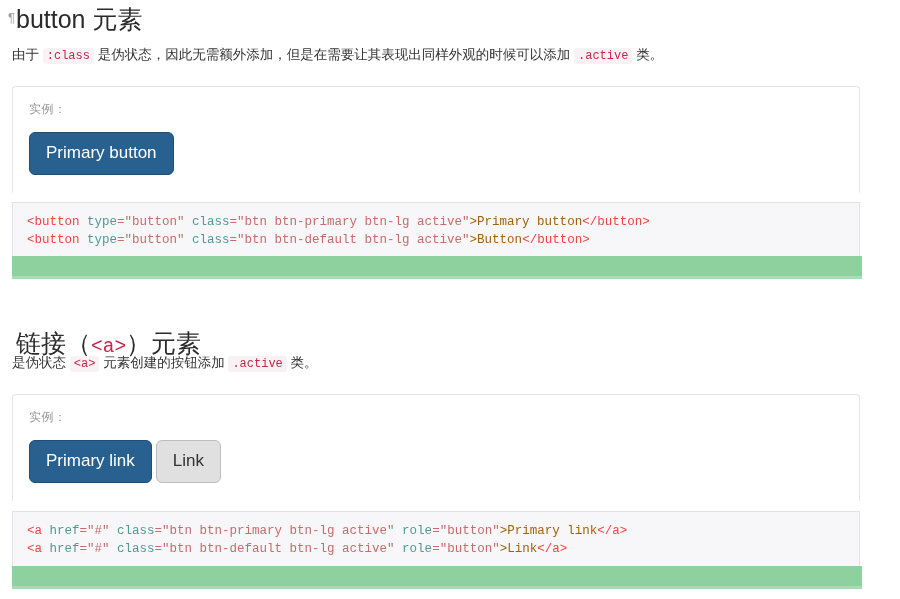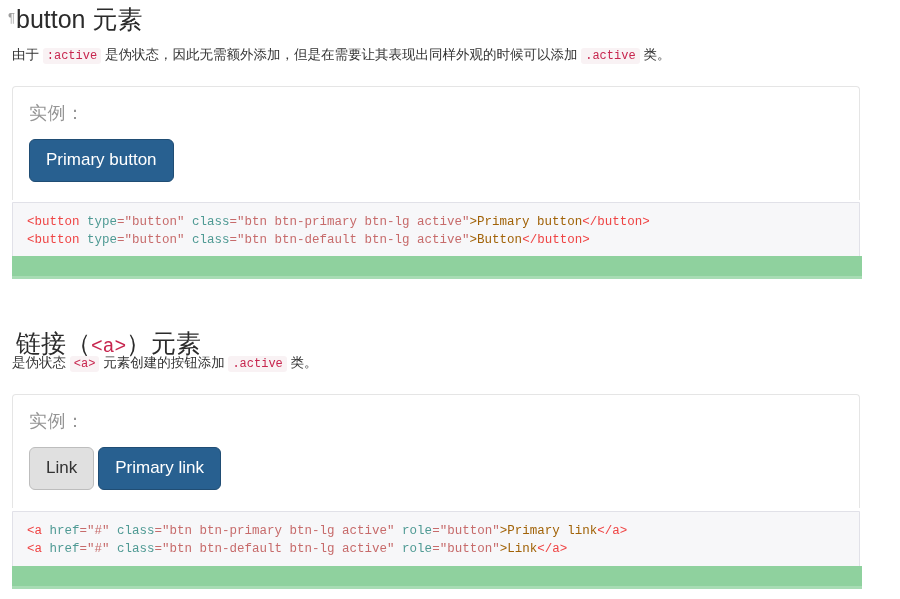--- a/index.html
+++ b/index.html
@@ -68,21 +68,21 @@
   
   .bs-example {
     box-sizing: border-box;
     background: #ffffff;
     border: 1px solid #e5e5e5;
     border-bottom: none;
     border-radius: 4px 4px 0 0;
     padding: 14px 16px 18px 16px;
   }
   .bs-example-label {
-    font-size: 18px;
+    font-size: 12px;
     color: #959595;
     margin: 0 0 14px 0;
     letter-spacing: 0.5px;
   }
   .btn-row {
     display: flex;
     align-items: center;
     gap: 4px;
   }
 
@@ -157,21 +157,21 @@
 <body>
 
 <div class="page">
 
   <h2 class="section-head" id="head1">
     <span class="anchor-mark">¶</span><span></span><span class="head-code"></span><span>button 元素</span><span></span>
   </h2>
 
   <p class="lead" id="lead1">
     <span>由于</span>
-    <code class="inline">:active</code>
+    <code class="inline">:class</code>
     <span>是伪状态，因此无需额外添加，但是在需要让其表现出同样外观的时候可以添加</span>
     <code class="inline">.active</code>
     <span>类。</span>
   </p>
 
   <div class="bs-example" id="ex1">
     <div class="bs-example-label">实例：</div>
     <div class="btn-row">
       <button class="btn btn-primary">Primary button</button>
     </div>
@@ -192,22 +192,22 @@
     <span>是伪状态</span>
     <code class="inline">&lt;a&gt;</code>
     <span>元素创建的按钮添加</span>
     <code class="inline">.active</code>
     <span>类。</span>
   </p>
 
   <div class="bs-example" id="ex2">
     <div class="bs-example-label">实例：</div>
     <div class="btn-row">
+      <a href="#" class="btn btn-primary" role="button">Primary link</a>
       <a href="#" class="btn btn-default" role="button">Link</a>
-      <a href="#" class="btn btn-primary" role="button">Primary link</a>
     </div>
   </div>
 
   <div class="highlight" id="code2">
     <pre><span class="nt">&lt;a</span><span class="na"> href</span><span class="s">="#"</span><span class="na"> class</span><span class="s">="btn btn-primary btn-lg active"</span><span class="na"> role</span><span class="s">="button"</span><span class="txt">&gt;Primary link</span><span class="nt">&lt;/a&gt;</span>
 <span class="nt">&lt;a</span><span class="na"> href</span><span class="s">="#"</span><span class="na"> class</span><span class="s">="btn btn-default btn-lg active"</span><span class="na"> role</span><span class="s">="button"</span><span class="txt">&gt;Link</span><span class="nt">&lt;/a&gt;</span></pre>
   </div>
 
   <div class="green-bar" id="bar2"></div>
 

